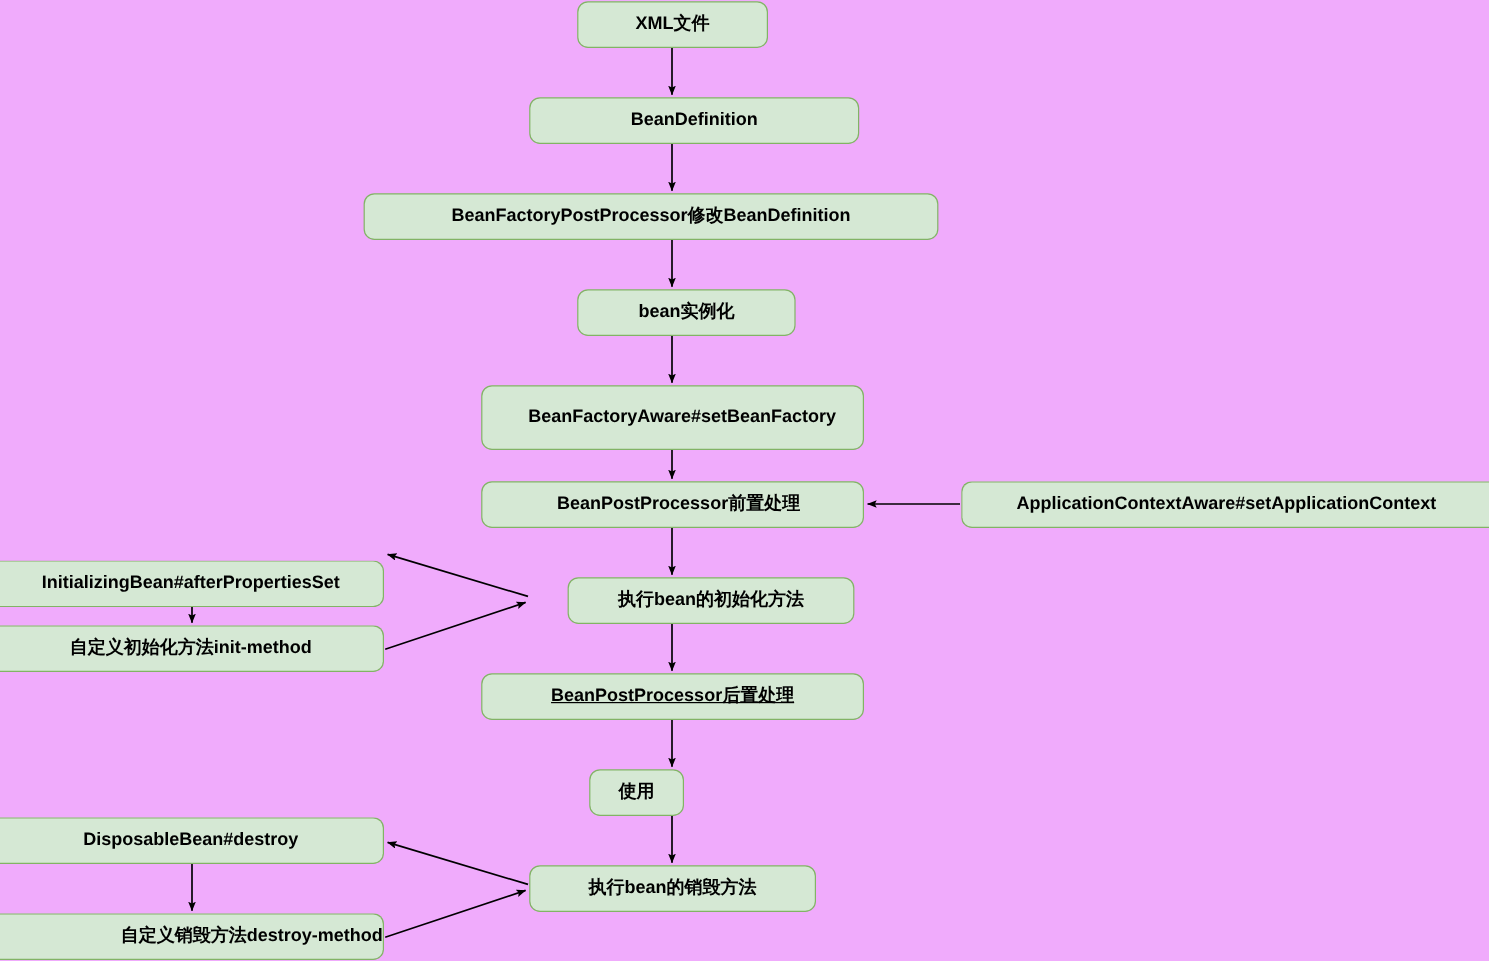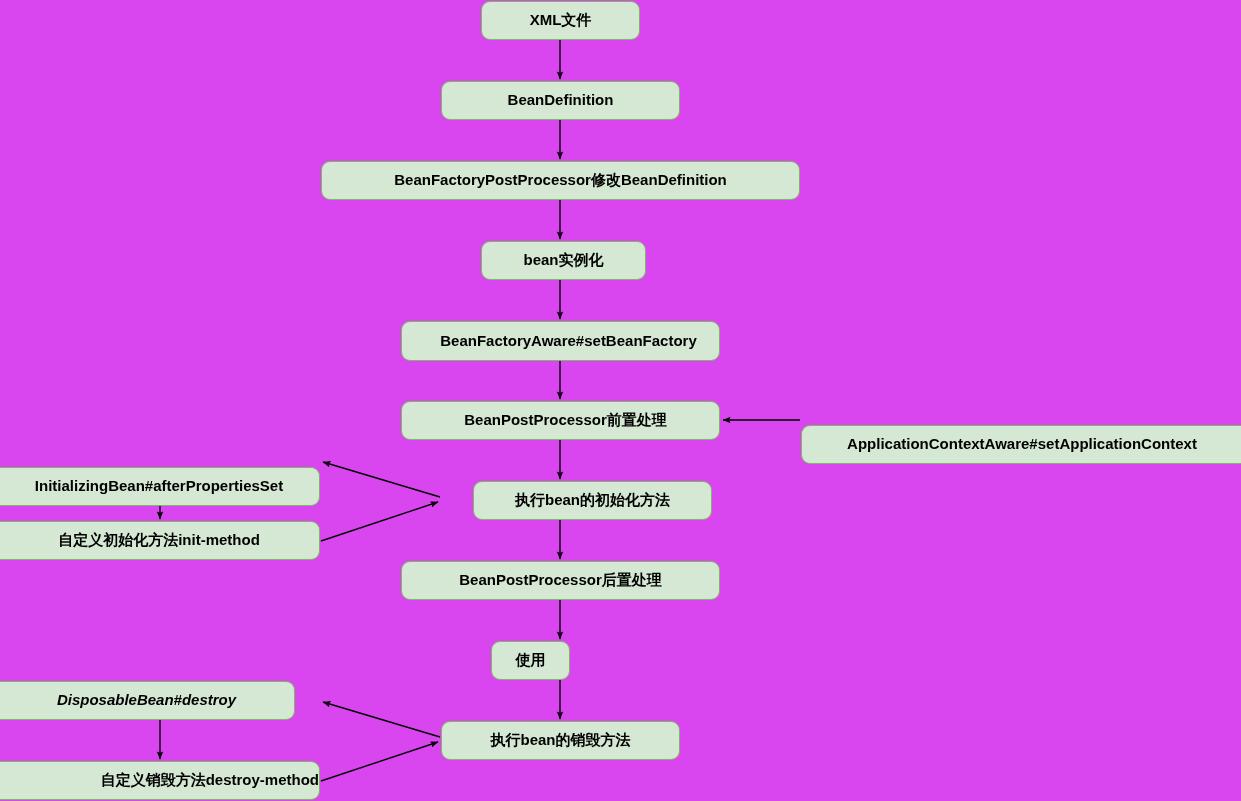--- a/index.html
+++ b/index.html
@@ -8,21 +8,21 @@
     padding: 0;
     background: #ffffff;
   }
   body {
     font-family: "Liberation Sans", "DejaVu Sans", sans-serif;
   }
   #canvas {
     position: relative;
     width: 1241px;
     height: 801px;
-    background: #d946ef;
+    background: #f0abfc;
     overflow: hidden;
   }
   #edges {
     position: absolute;
     left: 0;
     top: 0;
     width: 1241px;
     height: 801px;
     pointer-events: none;
   }
@@ -48,21 +48,20 @@
   .clip-left {
     border-top-left-radius: 0;
     border-bottom-left-radius: 0;
     border-left: none;
   }
   
   .clip-right {
     border-top-right-radius: 0;
     border-bottom-right-radius: 0;
     border-right: none;
-    margin-top: 24px;
   }
 </style>
 </head>
 <body>
 
 <div id="canvas">
 
   <svg id="edges" viewBox="0 0 1241 801" width="1241" height="801" xmlns="http://www.w3.org/2000/svg">
     <defs>
       <marker id="arrow" markerWidth="9" markerHeight="9" refX="7.6" refY="3.2" orient="auto" markerUnits="userSpaceOnUse">
@@ -86,54 +85,54 @@
         <polyline points="440,737 323,702" marker-end="url(#arrow)"></polyline>
         <polyline points="160,720 160,759" marker-end="url(#arrow)"></polyline>
         <polyline points="321,781 438,742" marker-end="url(#arrow)"></polyline>
       </g>
   </svg>
 
   <div id="node-layer">
       <div class="node" style="left: 481px; top: 1px; width: 159px; height: 39px;">
         <span>XML文件</span>
       </div>
-      <div class="node" style="left: 441px; top: 81px; width: 239px; height: 39px;">
+      <div class="node" style="left: 441px; top: 81px; width: 275px; height: 39px;">
         <span>BeanDefinition</span>
       </div>
-      <div class="node" style="left: 321px; top: 161px; width: 479px; height: 39px;">
+      <div class="node" style="left: 303px; top: 161px; width: 479px; height: 39px;">
         <span>BeanFactoryPostProcessor修改BeanDefinition</span>
       </div>
-      <div class="node" style="left: 481px; top: 241px; width: 165px; height: 39px;">
+      <div class="node" style="left: 481px; top: 241px; width: 182px; height: 39px;">
         <span>bean实例化</span>
       </div>
-      <div class="node" style="left: 401px; top: 321px; width: 319px; height: 40px; padding-left: 16px;">
+      <div class="node" style="left: 401px; top: 321px; width: 319px; height: 54px; padding-left: 16px;">
         <span>BeanFactoryAware#setBeanFactory</span>
       </div>
       <div class="node" style="left: 401px; top: 401px; width: 319px; height: 39px; padding-left: 10px;">
         <span>BeanPostProcessor前置处理</span>
       </div>
       <div class="node clip-right" style="left: 801px; top: 401px; width: 441px; height: 39px;">
         <span>ApplicationContextAware#setApplicationContext</span>
       </div>
       <div class="node clip-left" style="left: -1px; top: 467px; width: 321px; height: 39px;">
         <span>InitializingBean#afterPropertiesSet</span>
       </div>
       <div class="node" style="left: 441px; top: 481px; width: 239px; height: 39px; margin-left: 32px;">
         <span>执行bean的初始化方法</span>
       </div>
       <div class="node clip-left" style="left: -1px; top: 521px; width: 321px; height: 39px; justify-content: center;">
         <span>自定义初始化方法init-method</span>
       </div>
-      <div class="node" style="left: 401px; top: 561px; width: 319px; height: 39px;">
+      <div class="node" style="left: 401px; top: 561px; width: 319px; height: 39px; text-decoration: underline;">
         <span>BeanPostProcessor后置处理</span>
       </div>
       <div class="node" style="left: 491px; top: 641px; width: 79px; height: 39px;">
         <span>使用</span>
       </div>
-      <div class="node clip-left" style="left: -1px; top: 681px; width: 296px; height: 39px; font-style: italic;">
+      <div class="node clip-left" style="left: -1px; top: 681px; width: 321px; height: 39px;">
         <span>DisposableBean#destroy</span>
       </div>
       <div class="node" style="left: 441px; top: 721px; width: 239px; height: 39px; justify-content: center;">
         <span>执行bean的销毁方法</span>
       </div>
       <div class="node clip-left" style="left: -1px; top: 761px; width: 321px; height: 39px; justify-content: flex-end;">
         <span>自定义销毁方法destroy-method</span>
       </div>
     </div>
 

